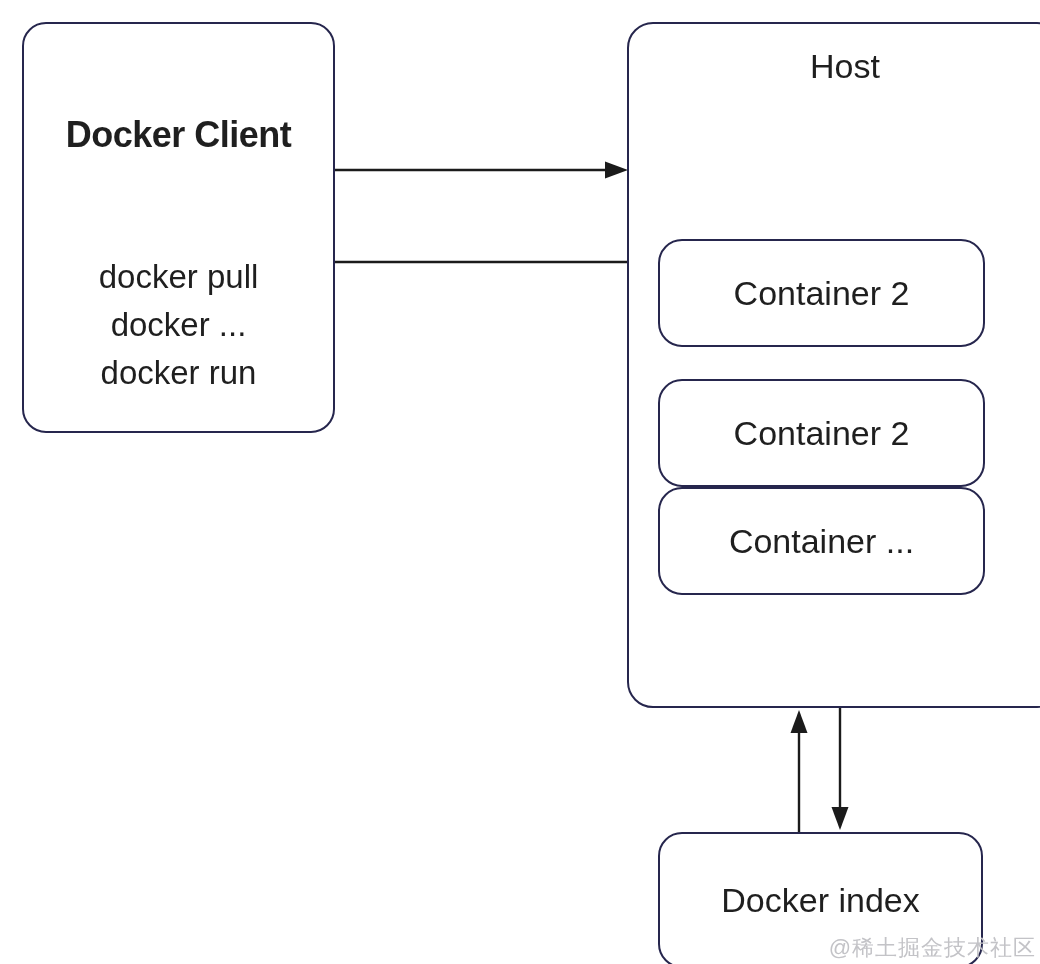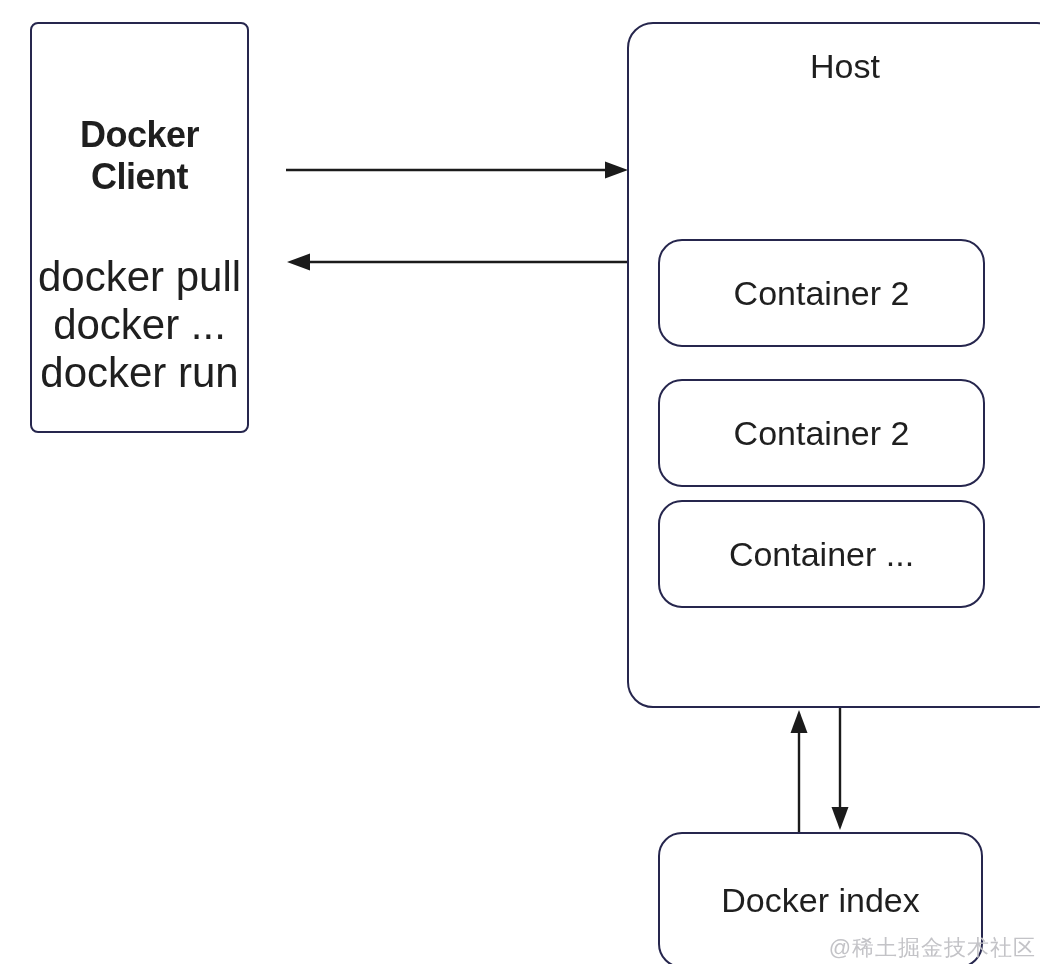--- a/index.html
+++ b/index.html
@@ -33,44 +33,44 @@
     fill: var(--arrow, #1b1b1b);
     stroke: none;
   }
   .box {
     position: absolute;
     background: #ffffff;
     border: 2px solid var(--border, #26264d);
     box-sizing: border-box;
   }
   .client {
-    left: 30px;
+    left: 22px;
     top: 22px;
-    width: 219px;
+    width: 313px;
     height: 411px;
-    border-radius: 8px;
+    border-radius: 24px;
   }
   .client-title {
     position: absolute;
     top: 90px;
     left: 0;
     width: 100%;
     text-align: center;
     font-size: 36px;
     font-weight: bold;
     letter-spacing: -0.5px;
     line-height: 42px;
   }
   .client-commands {
     position: absolute;
     top: 229px;
     left: 0;
     width: 100%;
     text-align: center;
-    font-size: 42px;
+    font-size: 33px;
     line-height: 48px;
   }
   .host {
     left: 627px;
     top: 22px;
     width: 436px;
     height: 686px;
     border-radius: 26px;
   }
   .host-title {
@@ -92,21 +92,21 @@
     box-sizing: border-box;
     display: flex;
     align-items: center;
     justify-content: center;
     font-size: 34px;
     background: #ffffff;
   }
   .container-box.c0 { top: 78px; }
   .container-box.c1 { top: 215px; }
   .container-box.c2 { top: 355px; }
-  .container-box.c3 { top: 476px; }
+  .container-box.c3 { top: 463px; }
   .index-box {
     left: 658px;
     top: 832px;
     width: 325px;
     height: 136px;
     border-radius: 24px;
     display: flex;
     align-items: center;
     justify-content: center;
     font-size: 34px;

